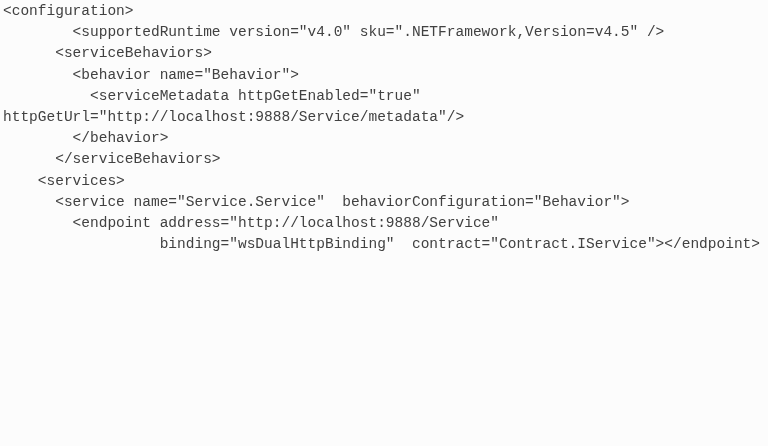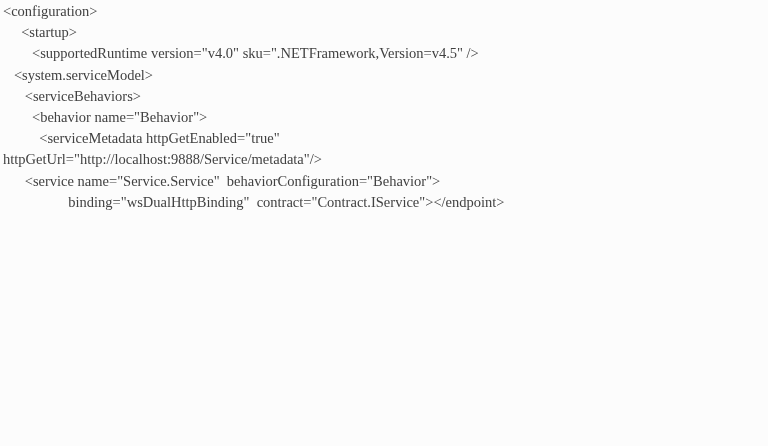--- a/index.html
+++ b/index.html
@@ -9,21 +9,21 @@
     height: 446px;
     overflow: hidden;
     background: var(--bg, #fcfcfc);
   }
   .editor {
     position: relative;
     box-sizing: border-box;
     width: 768px;
     height: 386px;
     padding: 1px 0 0 3px;
-    font-family: Liberation Serif, serif;
+    font-family: Liberation Mono, monospace;
     font-size: 14.5px;
     line-height: 21.19px;
     color: var(--fg, #414141);
     cursor: text;
   }
   .code-line {
     position: relative;
     height: 21.19px;
     white-space: pre;
   }
@@ -33,23 +33,25 @@
     bottom: 2px;
     width: 1.5px;
     background: var(--caret, #222222);
   }
 </style>
 </head>
 <body>
 
 <div class="editor">
   <div class="code-line">&lt;configuration&gt;</div>
-  <div class="code-line">     &lt;startup&gt;</div>
   <div class="code-line">        &lt;supportedRuntime version="v4.0" sku=".NETFramework,Version=v4.5" /&gt;</div>
-  <div class="code-line">   &lt;system.serviceModel&gt;</div>
   <div class="code-line">      &lt;serviceBehaviors&gt;</div>
   <div class="code-line">        &lt;behavior name="Behavior"&gt;</div>
   <div class="code-line">          &lt;serviceMetadata httpGetEnabled="true"</div>
   <div class="code-line">httpGetUrl="http://localhost:9888/Service/metadata"/&gt;</div>
+  <div class="code-line">        &lt;/behavior&gt;</div>
+  <div class="code-line">      &lt;/serviceBehaviors&gt;</div>
+  <div class="code-line">    &lt;services&gt;</div>
   <div class="code-line">      &lt;service name="Service.Service"  behaviorConfiguration="Behavior"&gt;</div>
+  <div class="code-line">        &lt;endpoint address="http://localhost:9888/Service"</div>
   <div class="code-line">                  binding="wsDualHttpBinding"  contract="Contract.IService"&gt;&lt;/endpoint&gt;</div>
 
 </div>
 
 </body></html>

